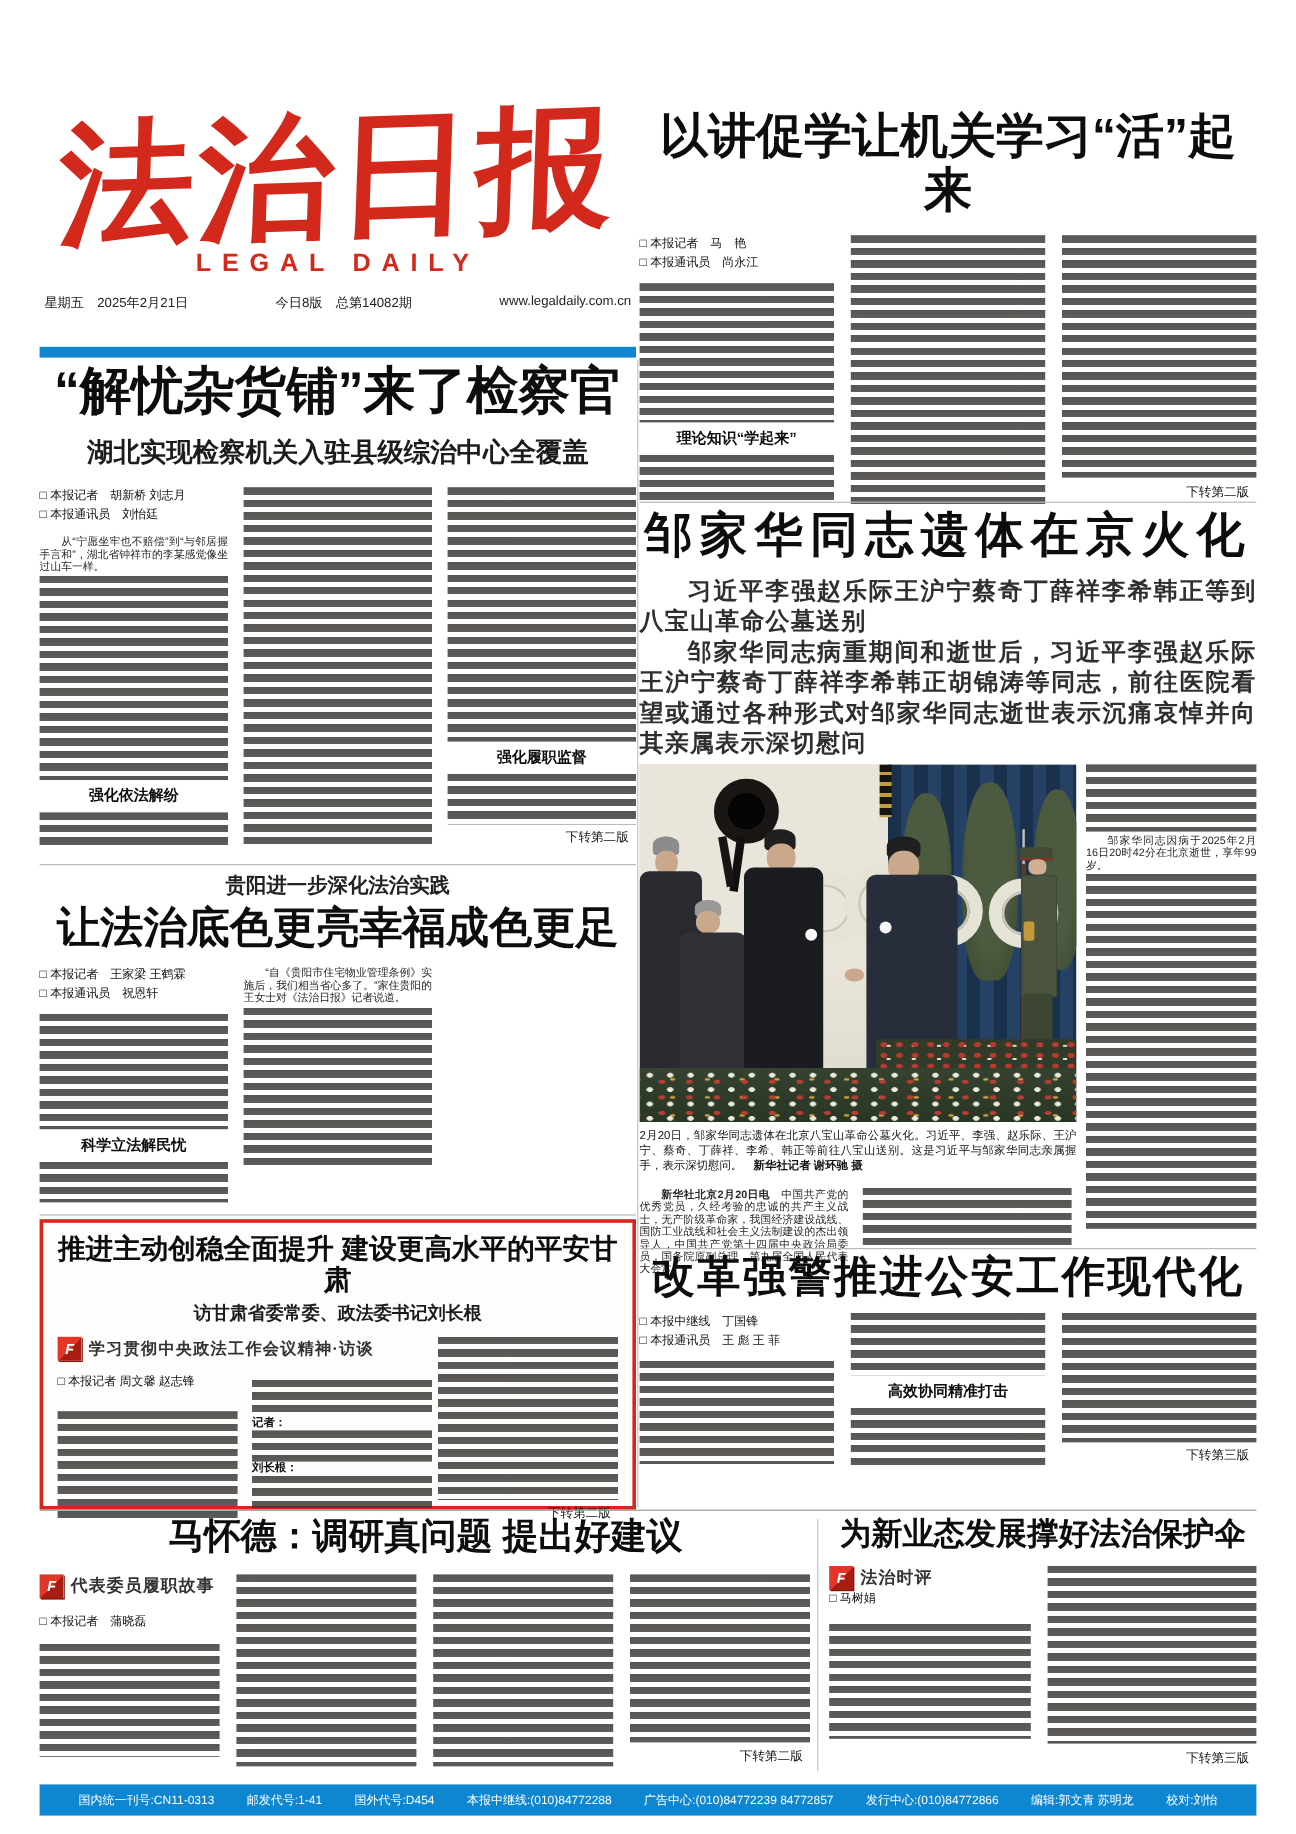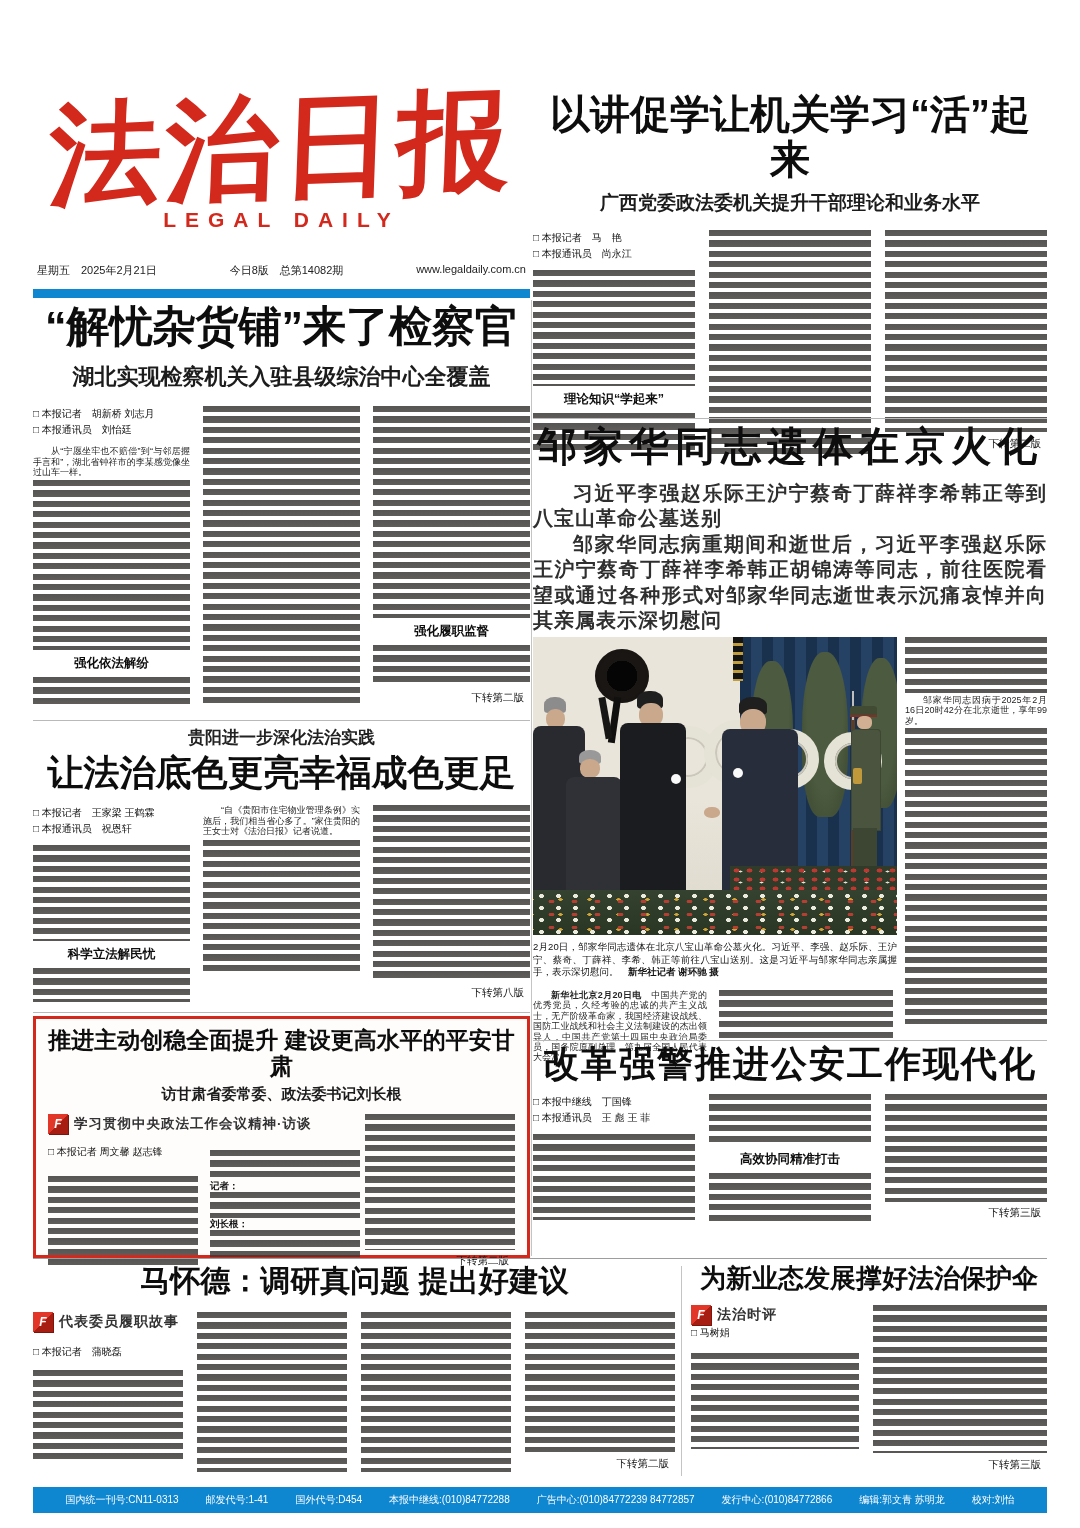--- a/index.html
+++ b/index.html
@@ -2,21 +2,21 @@
 <html><head>
 <meta charset="utf-8">
 <style>
   *{margin:0;padding:0;box-sizing:border-box}
   html,body{background:#ffffff}
   body{width:1080px;height:1528px;position:relative;font-family:"Liberation Sans",sans-serif;color:#1a1a1a;overflow:hidden}
   .abs{position:absolute}
   
   .brand{font-size:112px;line-height:1.05;font-weight:900;color:#d3291d;letter-spacing:4px;transform:rotate(-2deg) skewX(-4deg);text-align:center;font-family:"DejaVu Serif","Liberation Serif",serif}
   .brand-en{margin-top:2px;text-align:center;font-size:21px;font-weight:bold;color:#d3291d;letter-spacing:9px}
-  .dateline{margin-top:31px;display:flex;justify-content:space-between;font-size:11px;color:#222;padding:0 4px}
+  .dateline{margin-top:13px;display:flex;justify-content:space-between;font-size:11px;color:#222;padding:0 4px}
   .bluebar{background:#0e86d0}
   
   .hline{background:#b9b9b9;height:1px}
   .vline{background:#c4c4c4;width:1px}
   
   .hl{font-weight:900;color:#0d0d0d;text-align:center;line-height:1.12;font-family:"Liberation Sans",sans-serif}
   .sub{font-weight:bold;color:#1c1c1c;text-align:center}
   .kicker{font-weight:bold;color:#222;text-align:center}
   
   .cols{display:flex}
@@ -76,21 +76,20 @@
     <div class="dateline">
       <span>星期五　2025年2月21日</span>
       <span>今日8版　总第14082期</span>
       <span>www.legaldaily.com.cn</span>
     </div>
   </div>
   <div class="abs bluebar" style="left:33px;top:289px;width:497px;height:9px"></div>
 
   <div class="abs" style="left:533px;top:92px;width:514px;height:324px">
     <div class="hl" style="font-size:40px">以讲促学让机关学习“活”起来</div>
-    <div class="sub" style="font-size:19px;margin-top:8px">广西党委政法委机关提升干部理论和业务水平</div>
     <div class="cols" style="margin-top:14px;gap:14px">
       <div style="width:162px">
         <div class="byline">□ 本报记者　马　艳</div>
         <div class="byline">□ 本报通讯员　尚永江</div>
         <div class="tl" style="height:116px;margin-top:8px"></div>
         <div class="inlsub">理论知识“学起来”</div>
         <div class="tl" style="height:40px"></div>
       </div>
       <div style="width:162px">
         <div class="tl" style="height:224px"></div>
@@ -136,24 +135,20 @@
       <div style="width:157px">
         <div class="byline">□ 本报记者　王家梁 王鹤霖</div>
         <div class="byline">□ 本报通讯员　祝恩轩</div>
         <div class="tl" style="height:96px;margin-top:8px"></div>
         <div class="inlsub">科学立法解民忧</div>
         <div class="tl" style="height:34px"></div>
       </div>
       <div style="width:157px">
         <p class="bt indent">“自《贵阳市住宅物业管理条例》实施后，我们相当省心多了。”家住贵阳的王女士对《法治日报》记者说道。</p>
         <div class="tl" style="height:134px;margin-top:3px"></div>
-      </div>
-      <div style="width:157px">
-        <div class="tl" style="height:176px"></div>
-        <div class="cont" style="margin-top:5px">下转第八版</div>
       </div>
     </div>
   </div>
   <div class="abs hline" style="left:33px;top:1012px;width:497px"></div>
 
   <div class="abs redbox" style="left:33px;top:1016px;width:497px;height:242px;padding:9px 12px">
     <div class="hl" style="font-size:23px">推进主动创稳全面提升  建设更高水平的平安甘肃</div>
     <div class="sub" style="font-size:15px;margin-top:5px">访甘肃省委常委、政法委书记刘长根</div>
     <div style="position:relative;height:156px;margin-top:10px">
       <div class="badge">

